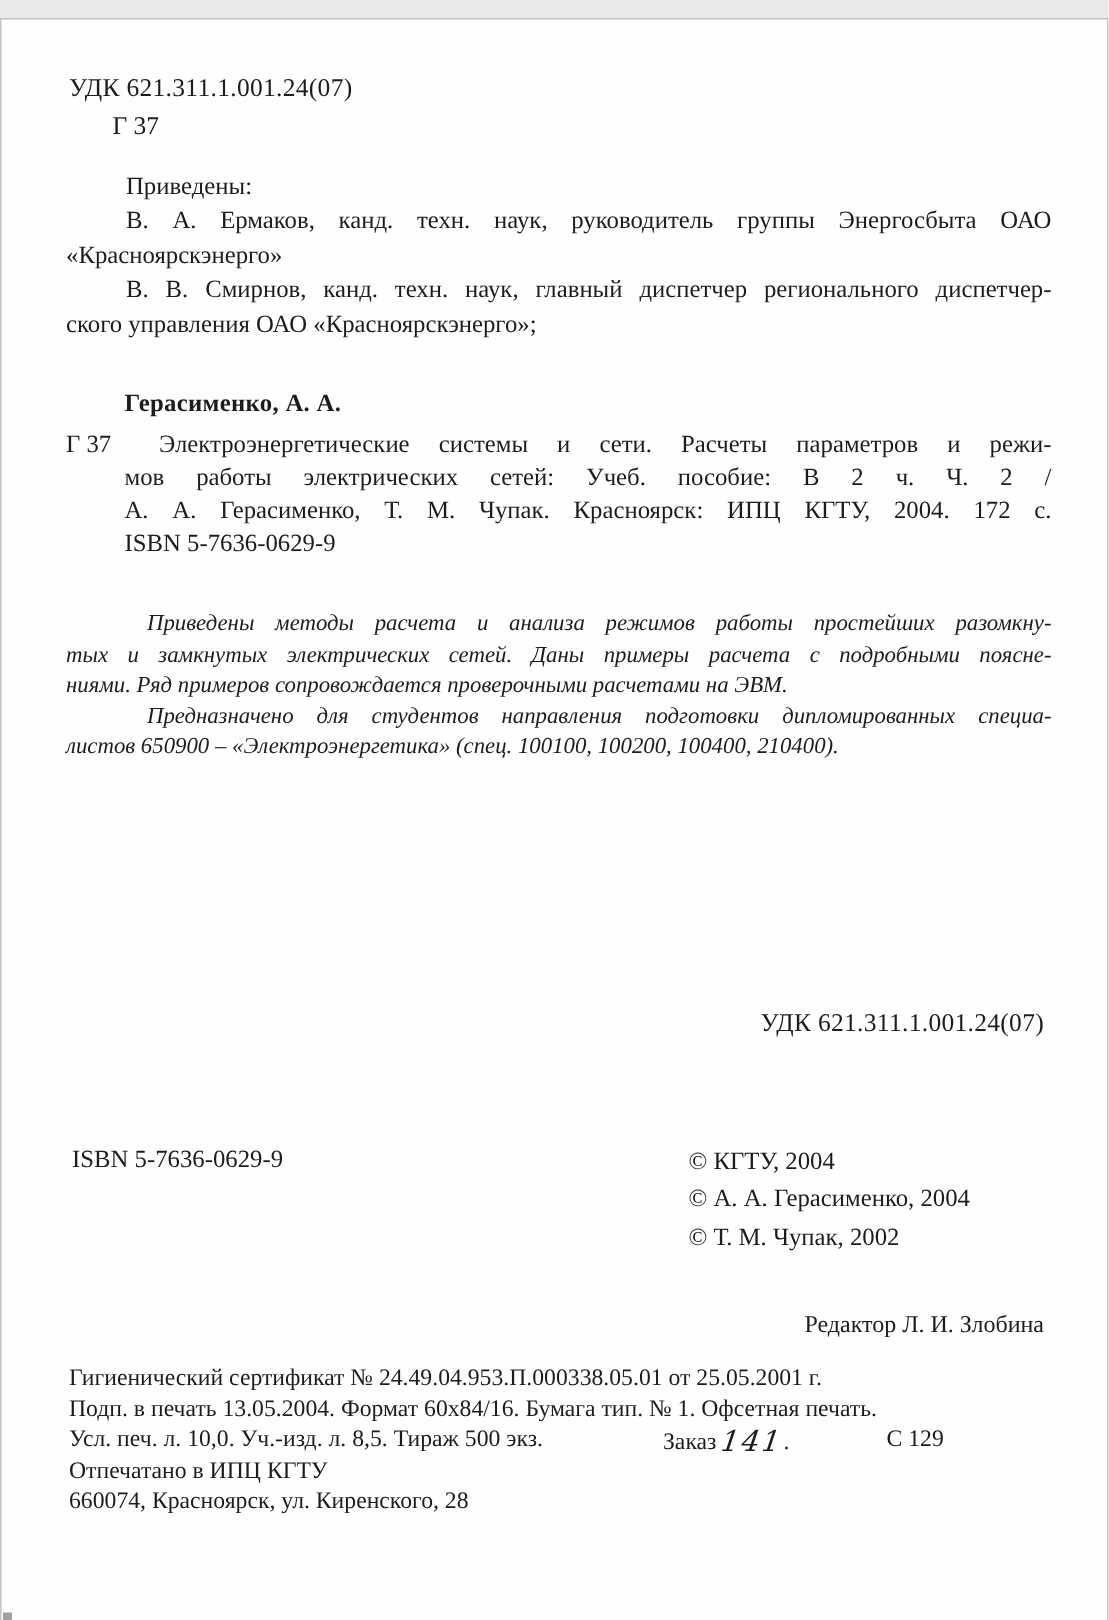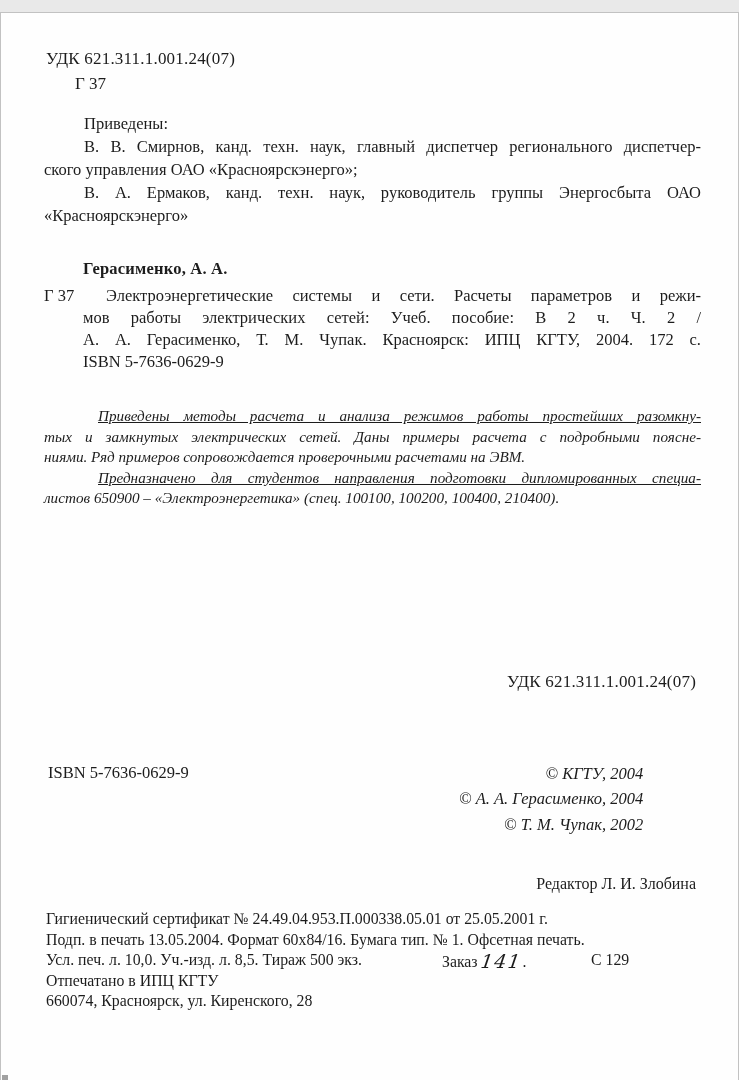--- a/index.html
+++ b/index.html
@@ -28,27 +28,27 @@
   .jpara.indent-first .jline:first-child{text-indent:40px;}
   
   .catalog{left:43px;top:245px;width:657px;font-size:16.5px;line-height:22px;}
   .catalog .author{margin-left:39px;font-weight:bold;margin-bottom:5px;letter-spacing:.2px;}
   .catalog .card{position:relative;}
   .catalog .code{position:absolute;left:0;top:0;}
   .catalog .card-body{margin-left:39px;}
   .catalog .card-body .jline:first-child{text-indent:23px;}
   
   .annotation{left:43px;top:393px;width:657px;font-size:15.2px;line-height:20.6px;font-style:italic;}
-  .annotation .jpara.indent-first .jline:first-child{text-indent:54px;text-decoration:underline;}
+  .annotation .jpara.indent-first .jline:first-child{text-indent:54px;}
   
   .udk-bottom{right:42px;top:659px;font-size:17px;letter-spacing:.2px;}
   
   .isbn-bottom{left:47px;top:750px;font-size:16.5px;}
   .copyrights{left:458px;top:748px;font-size:16.5px;line-height:25.3px;}
-  .copyrights .pline{text-align:right;font-style:italic;}
+  .copyrights .pline{text-align:left;}
   
   .editor{right:42px;top:862px;font-size:16px;text-align:right;}
   
   .imprint{left:45px;top:896px;width:657px;font-size:15.8px;line-height:20.6px;}
   .imprint .row3{position:relative;height:20.6px;}
   .imprint .row3 .left3{position:absolute;left:0;top:0;white-space:nowrap;}
   .imprint .row3 .order{position:absolute;left:396px;top:0;white-space:nowrap;}
   .imprint .row3 .c129{position:absolute;left:545px;top:0;white-space:nowrap;}
   .hand{
     display:inline-block;
@@ -65,26 +65,26 @@
 <body>
 
 <div class="page">
 
   <div class="abs udk-top">УДК 621.311.1.001.24(07)</div>
   <div class="abs bbk-top">Г 37</div>
 
   <div class="abs reviewers">
     <div class="heading">Приведены:</div>
     <div class="jpara indent-first">
+        <div class="jline">В. А. Ермаков, канд. техн. наук, руководитель группы Энергосбыта ОАО</div>
+        <div class="jline last">«Красноярскэнерго»</div>
+      </div>
+    <div class="jpara indent-first">
         <div class="jline">В. В. Смирнов, канд. техн. наук, главный диспетчер регионального диспетчер-</div>
         <div class="jline last">ского управления ОАО «Красноярскэнерго»;</div>
-      </div>
-    <div class="jpara indent-first">
-        <div class="jline">В. А. Ермаков, канд. техн. наук, руководитель группы Энергосбыта ОАО</div>
-        <div class="jline last">«Красноярскэнерго»</div>
       </div>
   </div>
 
   <div class="abs catalog">
     <div class="author">Герасименко, А. А.</div>
     <div class="card">
       <span class="code">Г 37</span>
       <div class="card-body jpara">
           <div class="jline">Электроэнергетические системы и сети. Расчеты параметров и режи-</div>
           <div class="jline">мов работы электрических сетей: Учеб. пособие: В 2 ч. Ч. 2 /</div>

